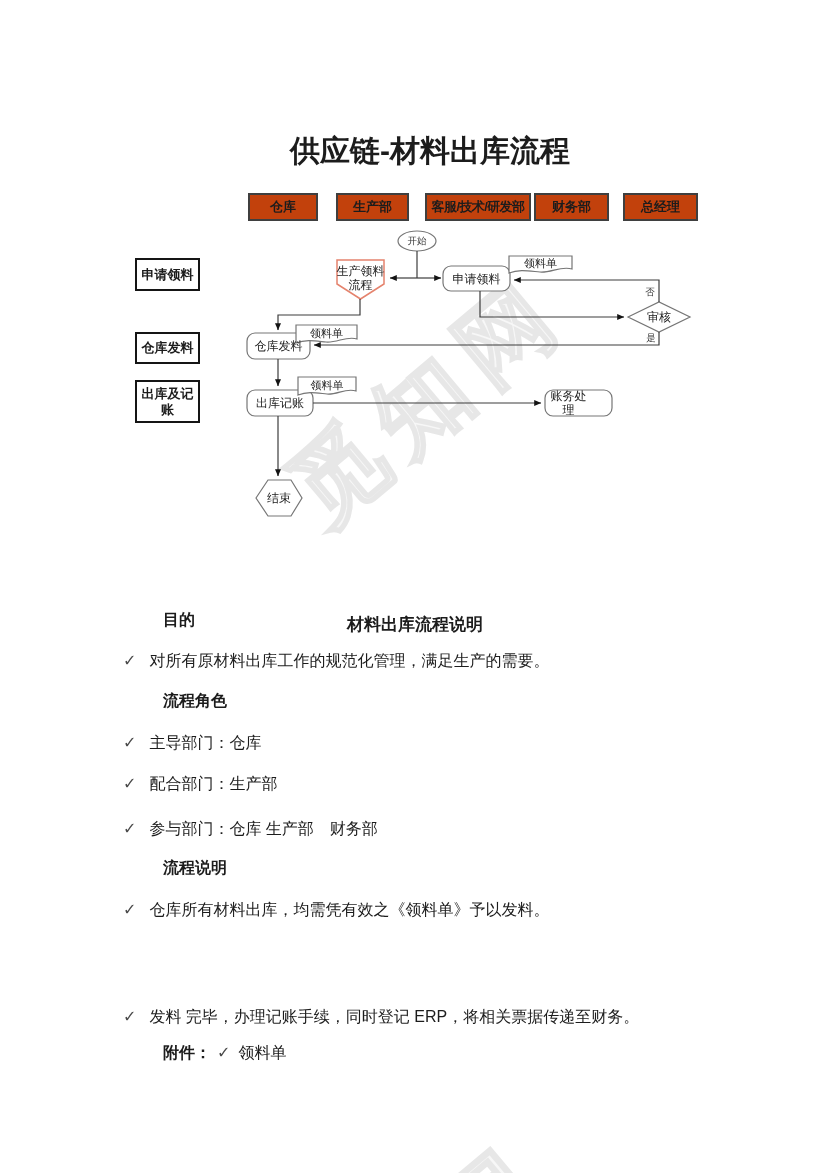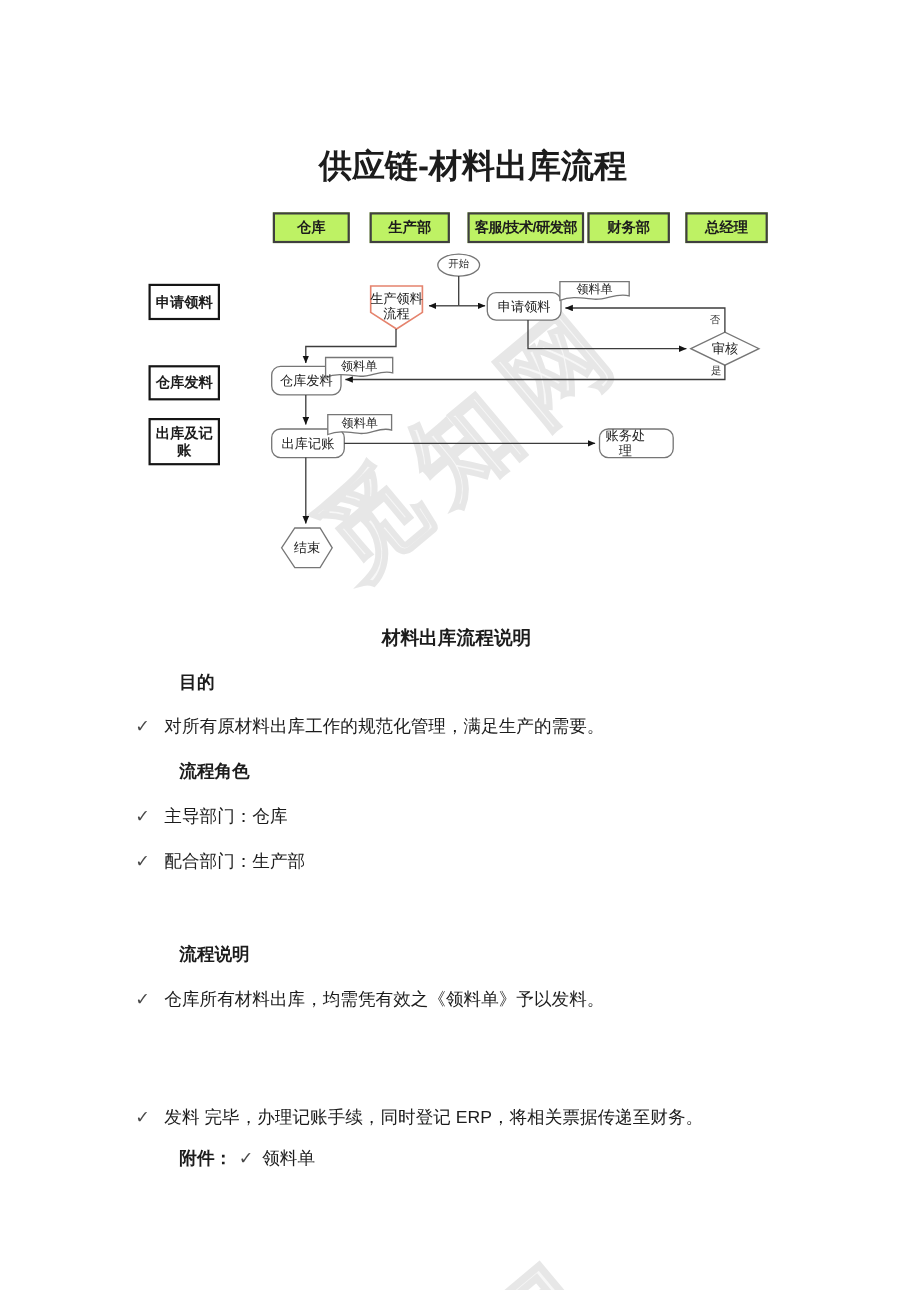--- a/index.html
+++ b/index.html
@@ -6,33 +6,33 @@
   .page{position:relative;width:830px;height:1173px;background:#fff;overflow:hidden;
         font-family:"Liberation Sans","DejaVu Sans",sans-serif;color:#1c1c1c;}
   .watermark{position:absolute;font-weight:bold;white-space:nowrap;color:#f7f7f7;
         -webkit-text-stroke:2.5px #e7e7e7;pointer-events:none;z-index:0;}
   .wm1{left:428px;top:400px;font-size:92px;letter-spacing:16px;
         transform:translate(-50%,-50%) rotate(-40deg);}
   .wm2{left:380px;top:1318px;font-size:130px;letter-spacing:22px;
         transform:translate(-50%,-50%) rotate(-40deg);}
   .title{position:absolute;left:0;top:116px;width:830px;margin:15px;text-align:center;
         font-size:30px;font-weight:bold;z-index:2;}
-  .lane{position:absolute;top:193px;height:24px;border:2px solid #3f3f3f;background:#bef264;
+  .lane{position:absolute;top:193px;height:24px;border:2px solid #3f3f3f;background:#c2410c;
         display:flex;align-items:center;justify-content:center;font-weight:bold;font-size:13px;z-index:2;}
   .cond{letter-spacing:-0.6px;}
   .side{position:absolute;left:135px;width:61px;border:2px solid #151515;background:#fff;
         display:flex;align-items:center;justify-content:center;text-align:center;
         font-weight:bold;font-size:13px;line-height:16px;z-index:2;}
   .fcsvg{position:absolute;left:0;top:0;z-index:1;}
   .nl{position:absolute;display:flex;align-items:center;justify-content:center;text-align:center;
         font-size:12px;line-height:14px;color:#222;z-index:3;}
   .doclbl{font-size:11px;}
   .tiny{font-size:9.5px;color:#333;}
   .center-hd{position:absolute;left:0;width:830px;text-align:center;font-size:17px;
-        font-weight:bold;z-index:2;}
+        font-weight:bold;z-index:2;margin-top:45px;}
   .hd{position:absolute;left:163px;font-size:16px;font-weight:bold;z-index:2;}
   .bullet{position:absolute;left:103px;width:612px;font-size:16px;line-height:25px;
         text-indent:20px;z-index:2;}
   .chk{margin-right:13px;color:#494949;}
   .chk2{margin:0 8px 0 6px;color:#494949;font-weight:normal;}
   .normal{font-weight:normal;}
 </style>
 </head>
 <body>
 
@@ -109,20 +109,23 @@
     <span class="chk">✓</span><span>对所有原材料出库工作的规范化管理，满足生产的需要。</span>
   </div>
 
   <div class="hd" style="top:691px">流程角色</div>
   <div class="bullet" style="top:771px">
     <span class="chk">✓</span><span>配合部门：生产部</span>
   </div>
   <div class="bullet" style="top:730px">
     <span class="chk">✓</span><span>主导部门：仓库</span>
   </div>
+  <div class="bullet" style="top:816px">
+    <span class="chk">✓</span><span>参与部门：仓库 生产部　财务部</span>
+  </div>
 
   <div class="hd" style="top:858px">流程说明</div>
   <div class="bullet" style="top:897px">
     <span class="chk">✓</span><span>仓库所有材料出库，均需凭有效之《领料单》予以发料。</span>
   </div>
   <div class="bullet" style="top:1004px">
     <span class="chk">✓</span><span>发料 完毕，办理记账手续，同时登记 ERP，将相关票据传递至财务。</span>
   </div>
 
   <div class="hd" style="top:1043px">

